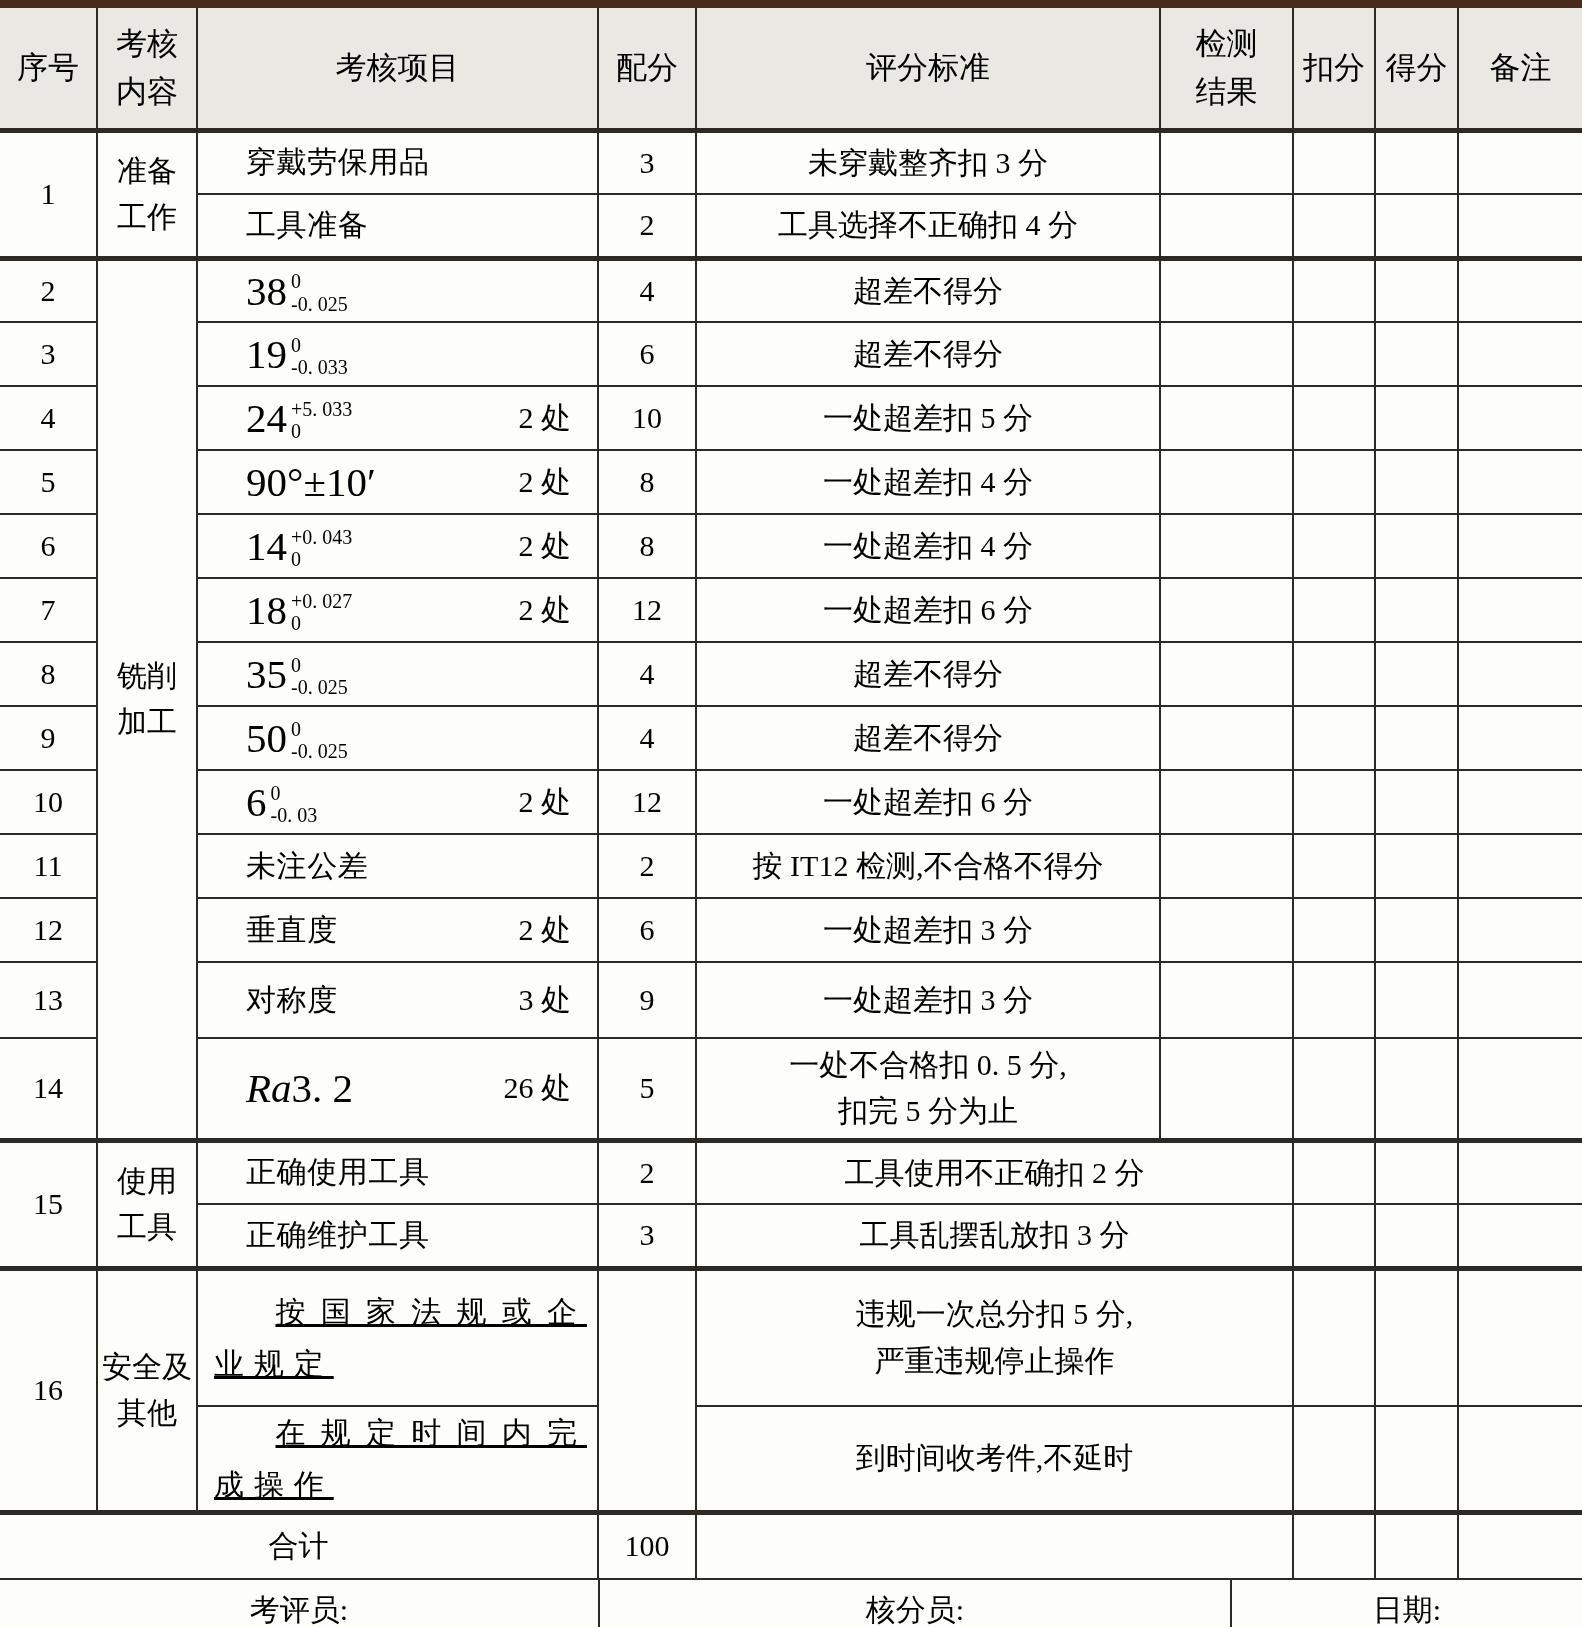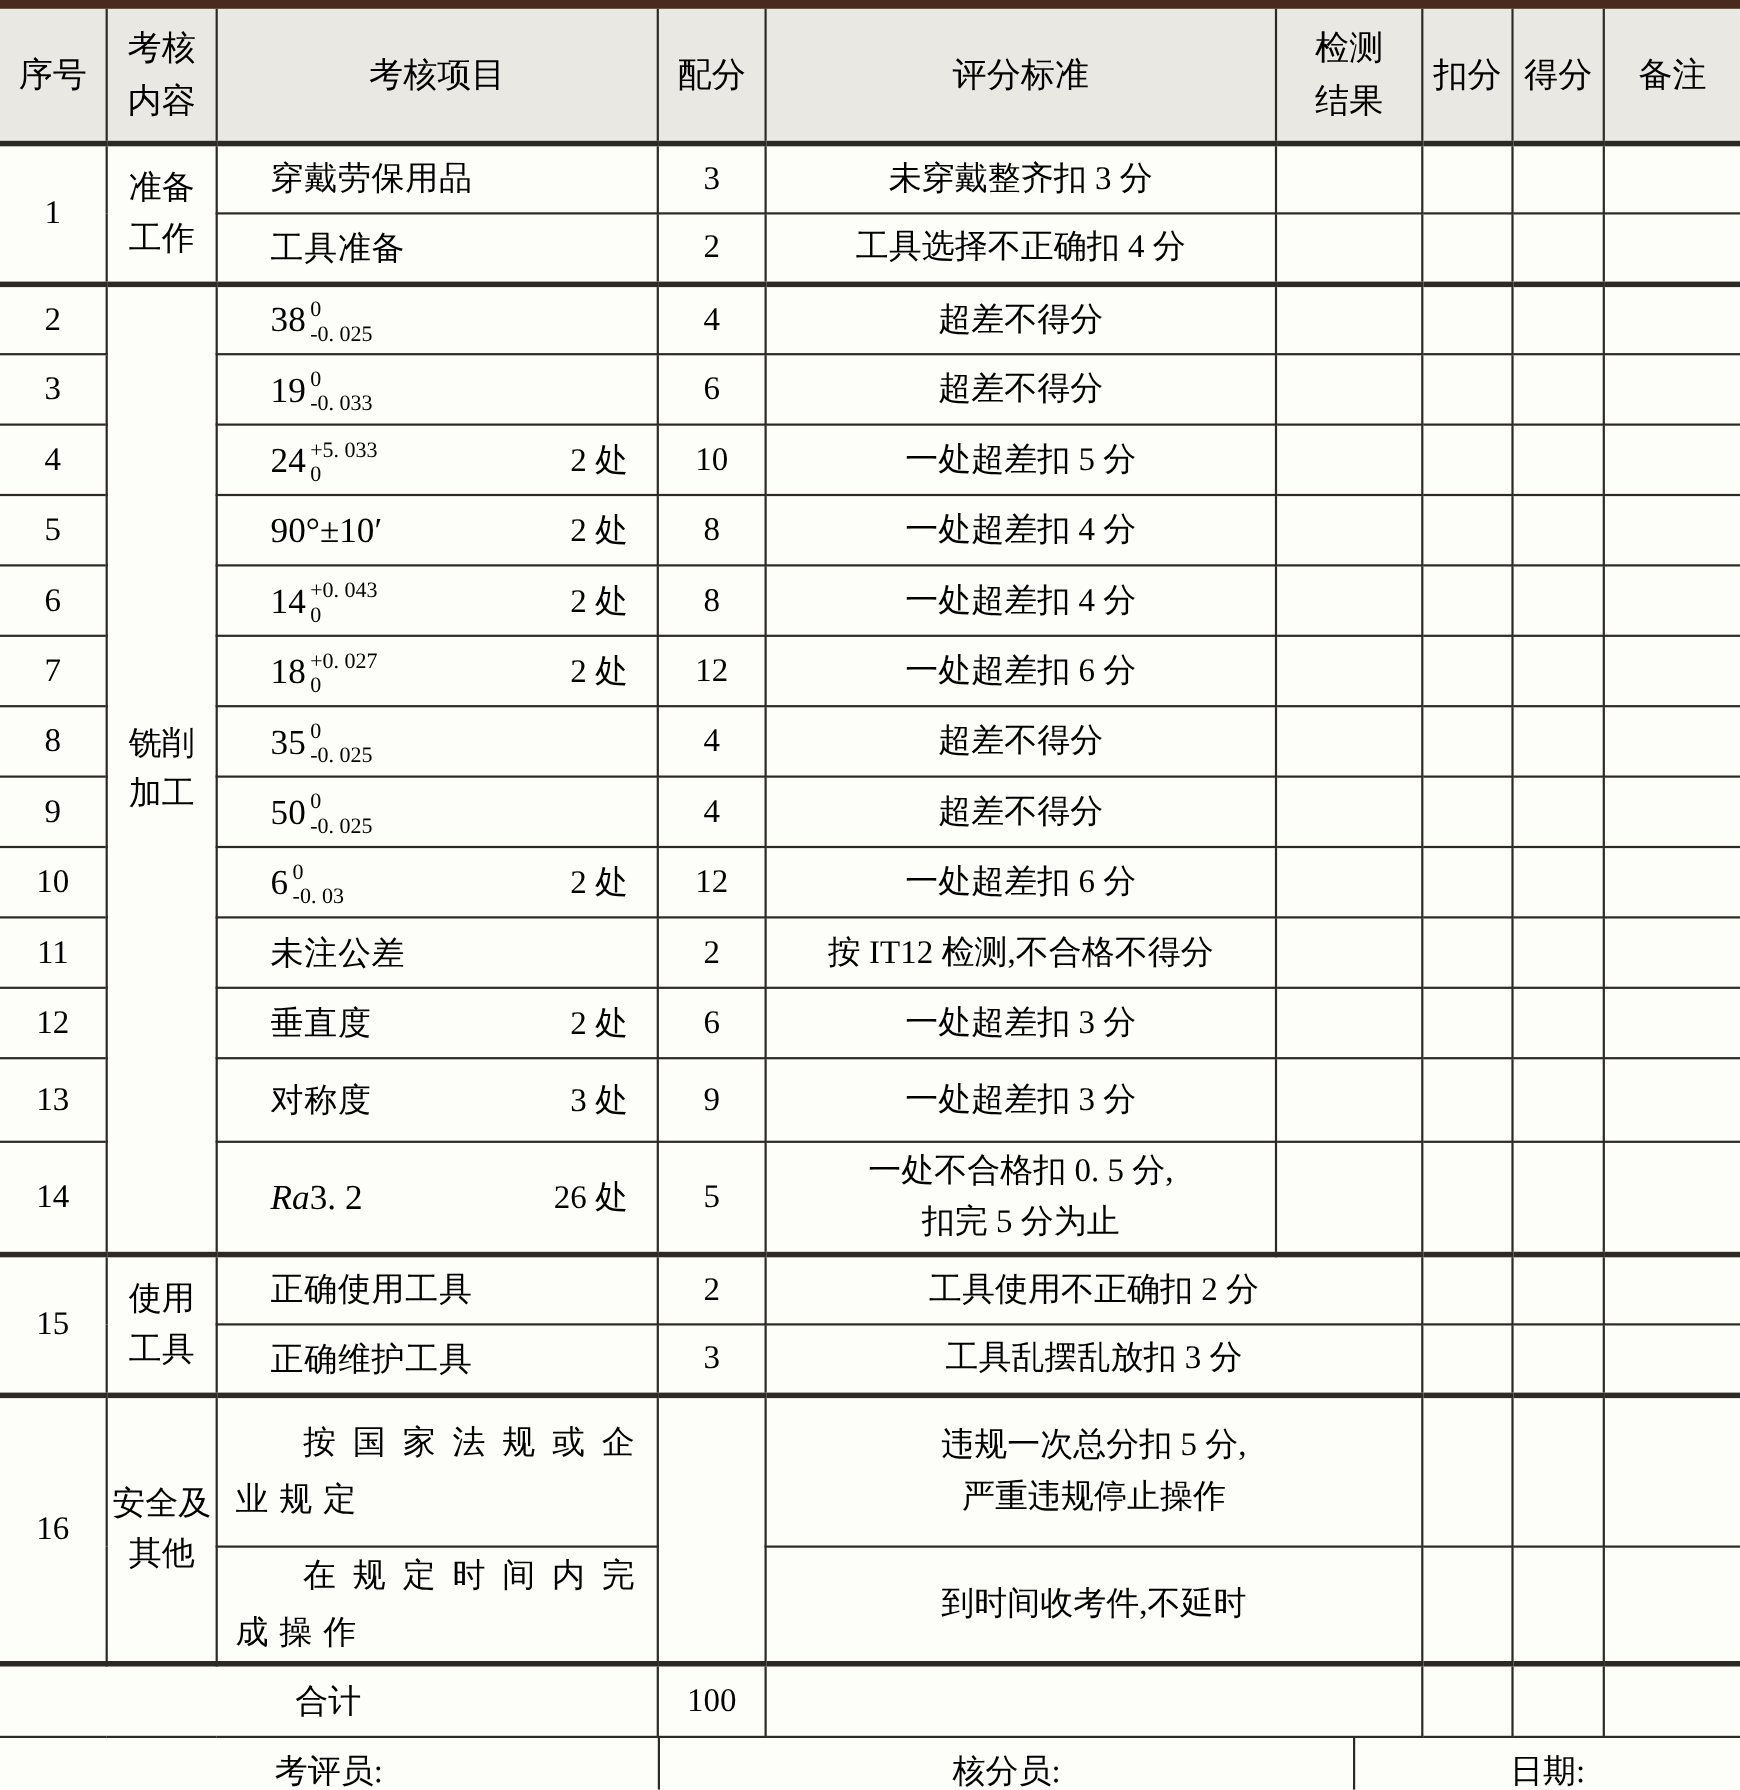--- a/index.html
+++ b/index.html
@@ -13,27 +13,27 @@
   .wrap{white-space:pre-line;line-height:1.55;}
   .crit{white-space:pre-line;line-height:1.55;}
   .el{border-left:none;}
   .er{border-right:none;}
   tr.tkt>td{border-top-width:5px;}
   tr.footrow>td{border-bottom:none;}
   td.item{text-align:left;}
   .ii{display:flex;justify-content:space-between;align-items:center;padding:0 26px 0 48px;text-align:center;}
   .itext{letter-spacing:0.02em;}
   .dimwrap{display:inline-flex;align-items:center;}
-  .dim{font-size:32px;}
+  .dim{font-size:41px;}
   .dim i{font-style:italic;}
   .tol{display:inline-flex;flex-direction:column;align-items:flex-start;
        font-size:20px;line-height:1.12;margin-left:4px;transform:translateY(2px);}
   .places{font-size:30px;white-space:nowrap;}
   td.just div{text-align:justify;text-indent:2.05em;letter-spacing:0.33em;
-       line-height:1.72;padding:0 10px 0 16px;}
+       line-height:1.72;padding:0 10px 0 16px;text-decoration:underline;}
   .foot{display:flex;height:100%;align-items:stretch;}
   .fc{display:flex;align-items:center;justify-content:center;font-size:30px;}
   .fc+.fc{border-left:2px solid #2c2a23;}
 </style>
 </head>
 <body>
 
 <div class="page">
   <div class="bar-top"></div>
 

